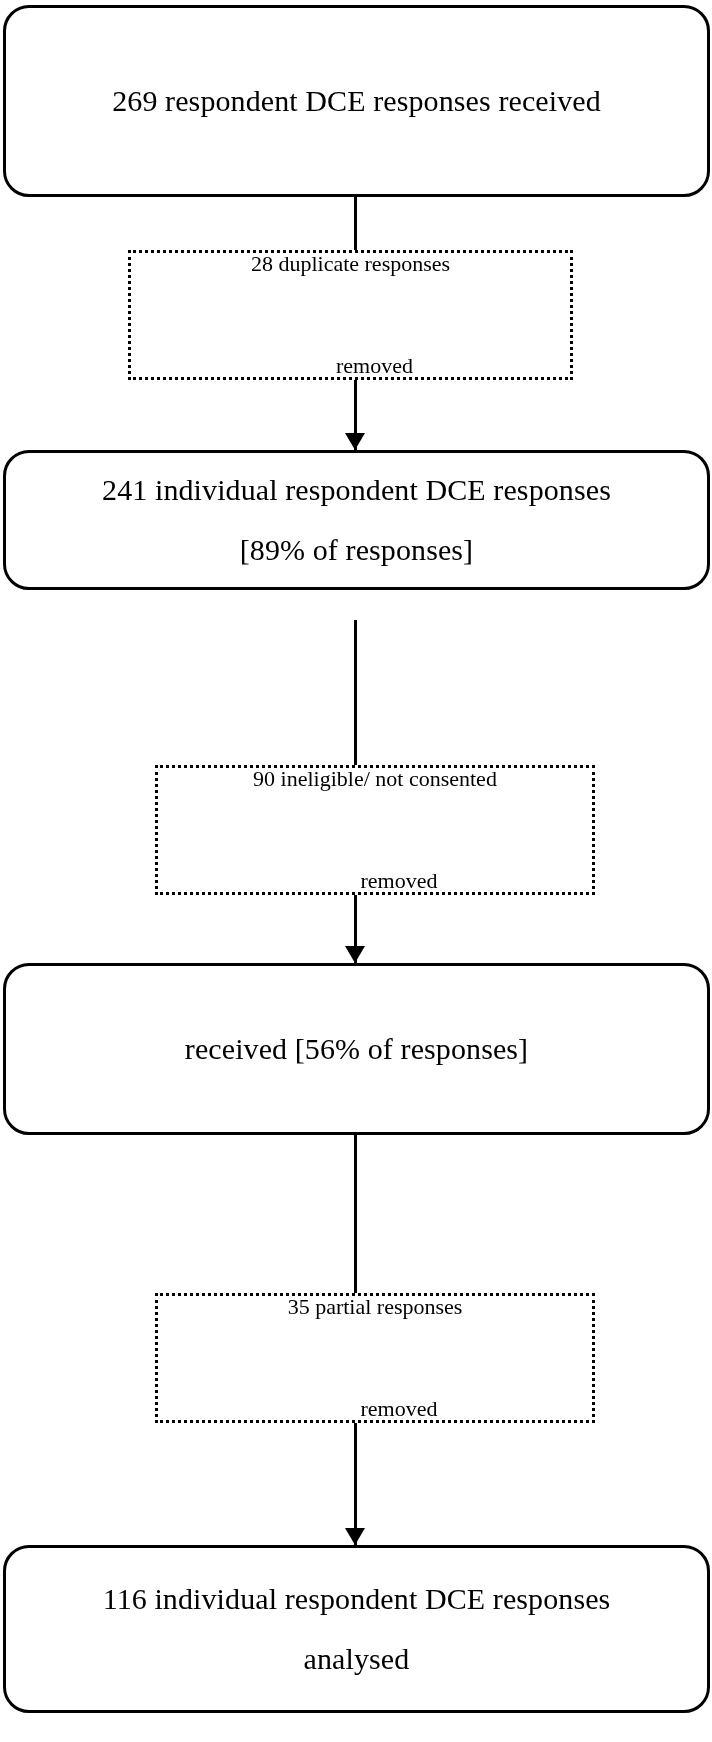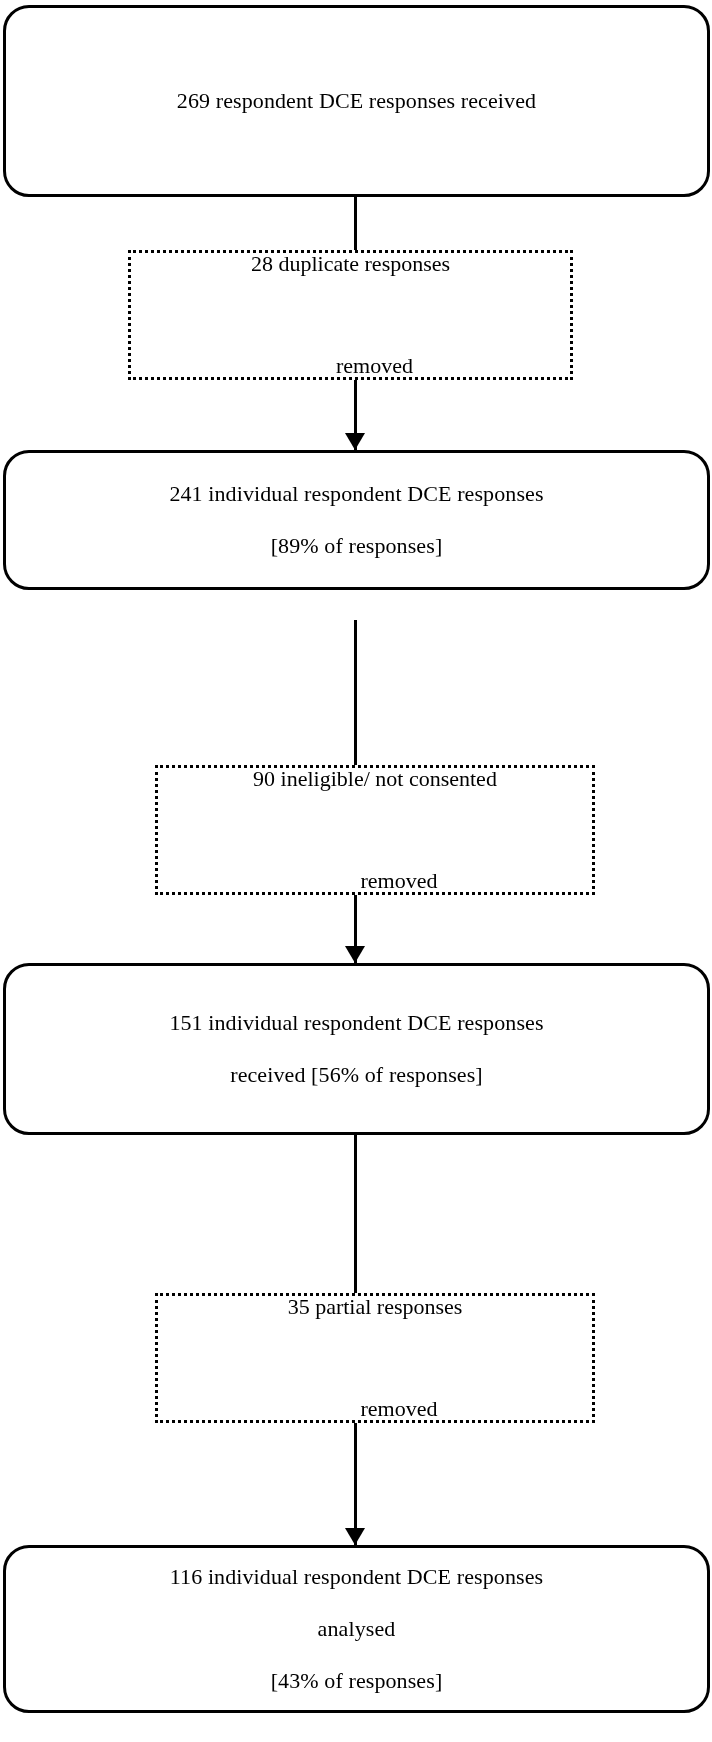--- a/index.html
+++ b/index.html
@@ -26,21 +26,21 @@
     background: #ffffff;
     display: flex;
     flex-direction: column;
     align-items: center;
     justify-content: center;
     text-align: center;
     z-index: 3;
   }
   .node .line {
     display: block;
-    font-size: 22px;
+    font-size: 30px;
     line-height: 1.0;
     letter-spacing: 0.1px;
     white-space: nowrap;
   }
   .node .line + .line { margin-top: 30px; }
 
   
   .excl {
     position: absolute;
     box-sizing: border-box;
@@ -105,28 +105,26 @@
     <span class="line">241 individual respondent DCE responses</span>
     <span class="line">[89% of responses]</span>
   </div>
 
   <div class="excl" style="left:155px; top:765px; width:440px; height:130px;">
     <span class="line">90 ineligible/ not consented</span>
     <span class="line">removed</span>
   </div>
 
   <div class="node" style="left:3px; top:963px; width:707px; height:172px;">
-    <span class="line">151 individual respondent DCE responses</span>
     <span class="line">received [56% of responses]</span>
   </div>
 
   <div class="excl" style="left:155px; top:1293px; width:440px; height:130px;">
     <span class="line">35 partial responses</span>
     <span class="line">removed</span>
   </div>
 
   <div class="node" style="left:3px; top:1545px; width:707px; height:168px;">
     <span class="line">116 individual respondent DCE responses</span>
     <span class="line">analysed</span>
-    <span class="line">[43% of responses]</span>
   </div>
 
 </div>
 
 </body></html>

